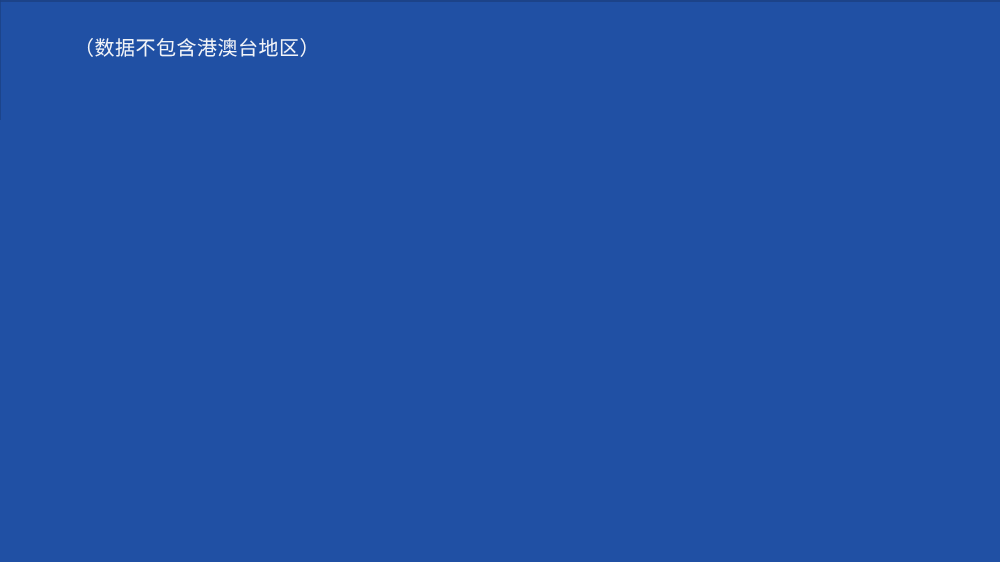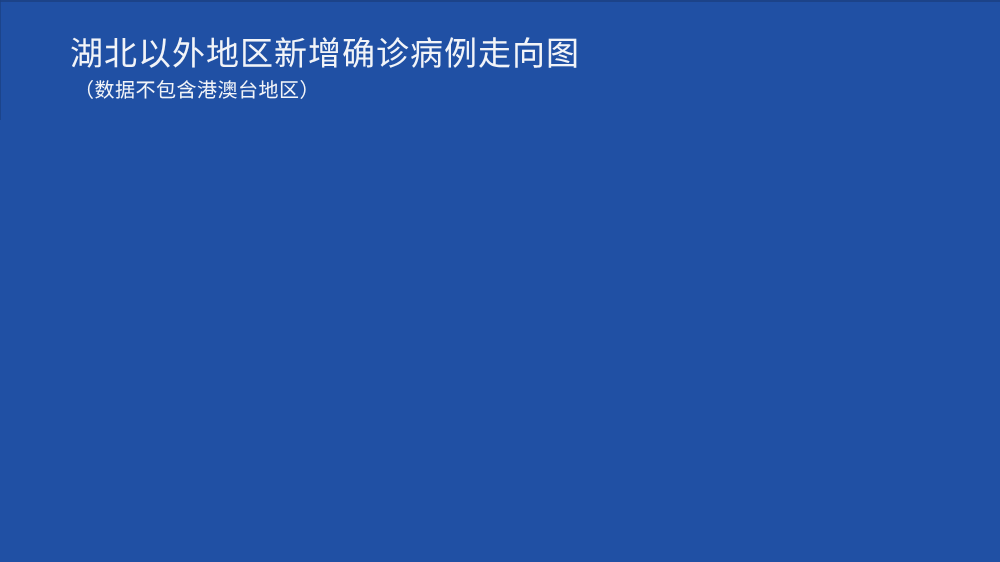--- a/index.html
+++ b/index.html
@@ -112,21 +112,20 @@
 <body>
 
 <div class="slide" style="background: rgb(32, 80, 164);">
 
   <div class="edge-top" style="background: rgb(27, 63, 128);"></div>
   <div class="edge-left" style="background: rgb(27, 63, 128);"></div>
 
   <div class="header">
 
     <div class="title-block">
-      <h1 class="slide-title" style="color: rgb(242, 244, 248);">湖北以外地区新增确诊病例走向图</h1>
       <p class="slide-subtitle" style="color: rgb(242, 244, 248);">（数据不包含港澳台地区）</p>
     </div>
 
 
   </div>
 
   <div class="chart-area">
     <div class="chart-placeholder" style="background: rgb(32, 80, 164);"></div>
     <div class="chart-plot">
       

